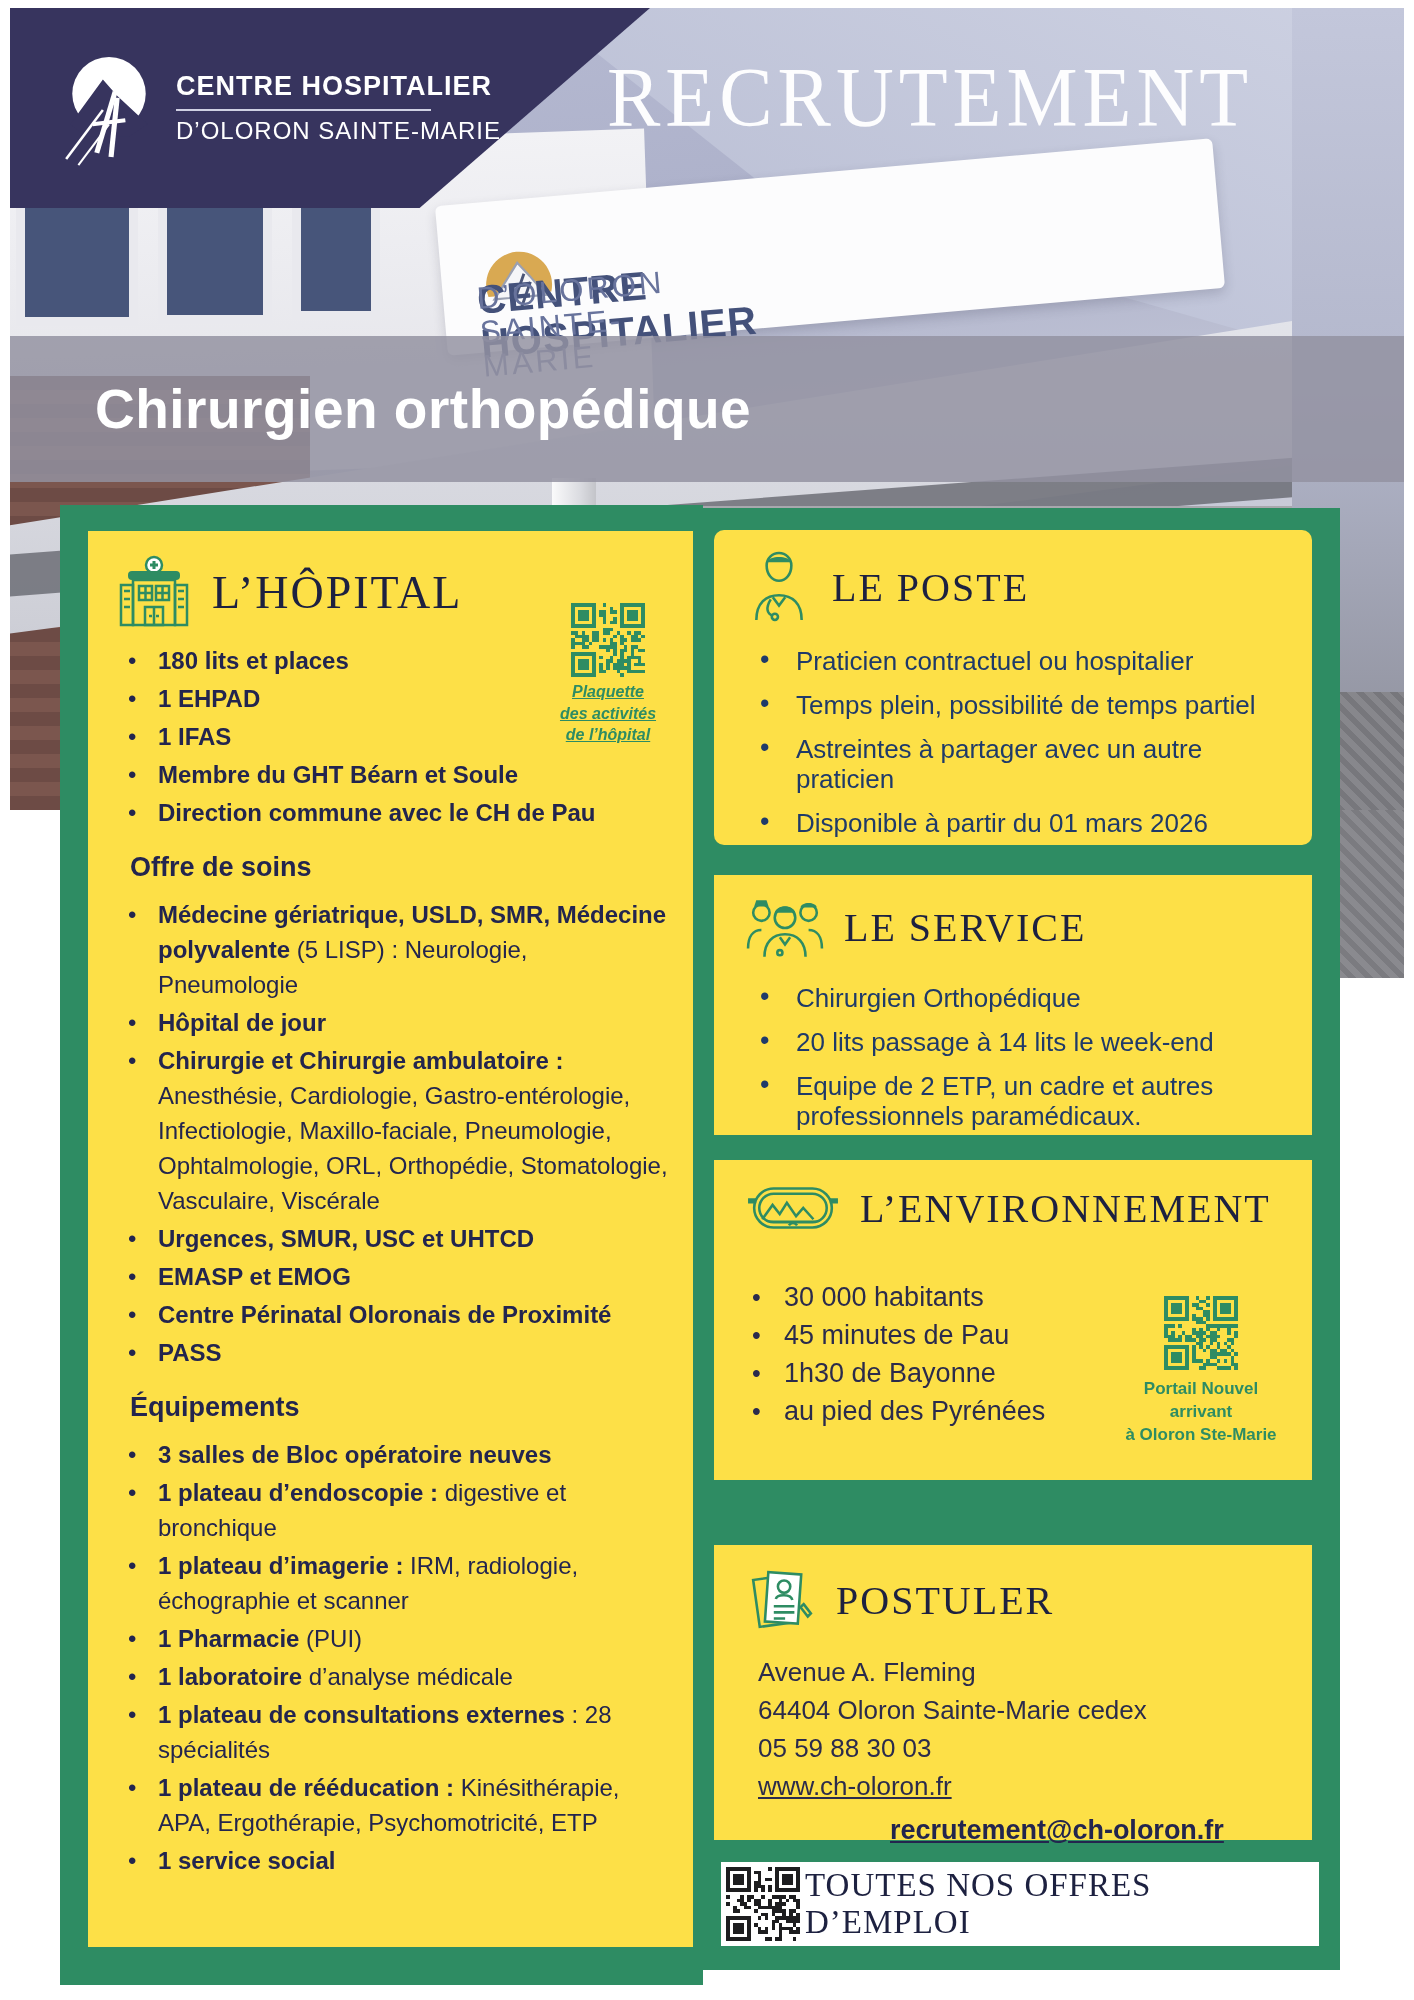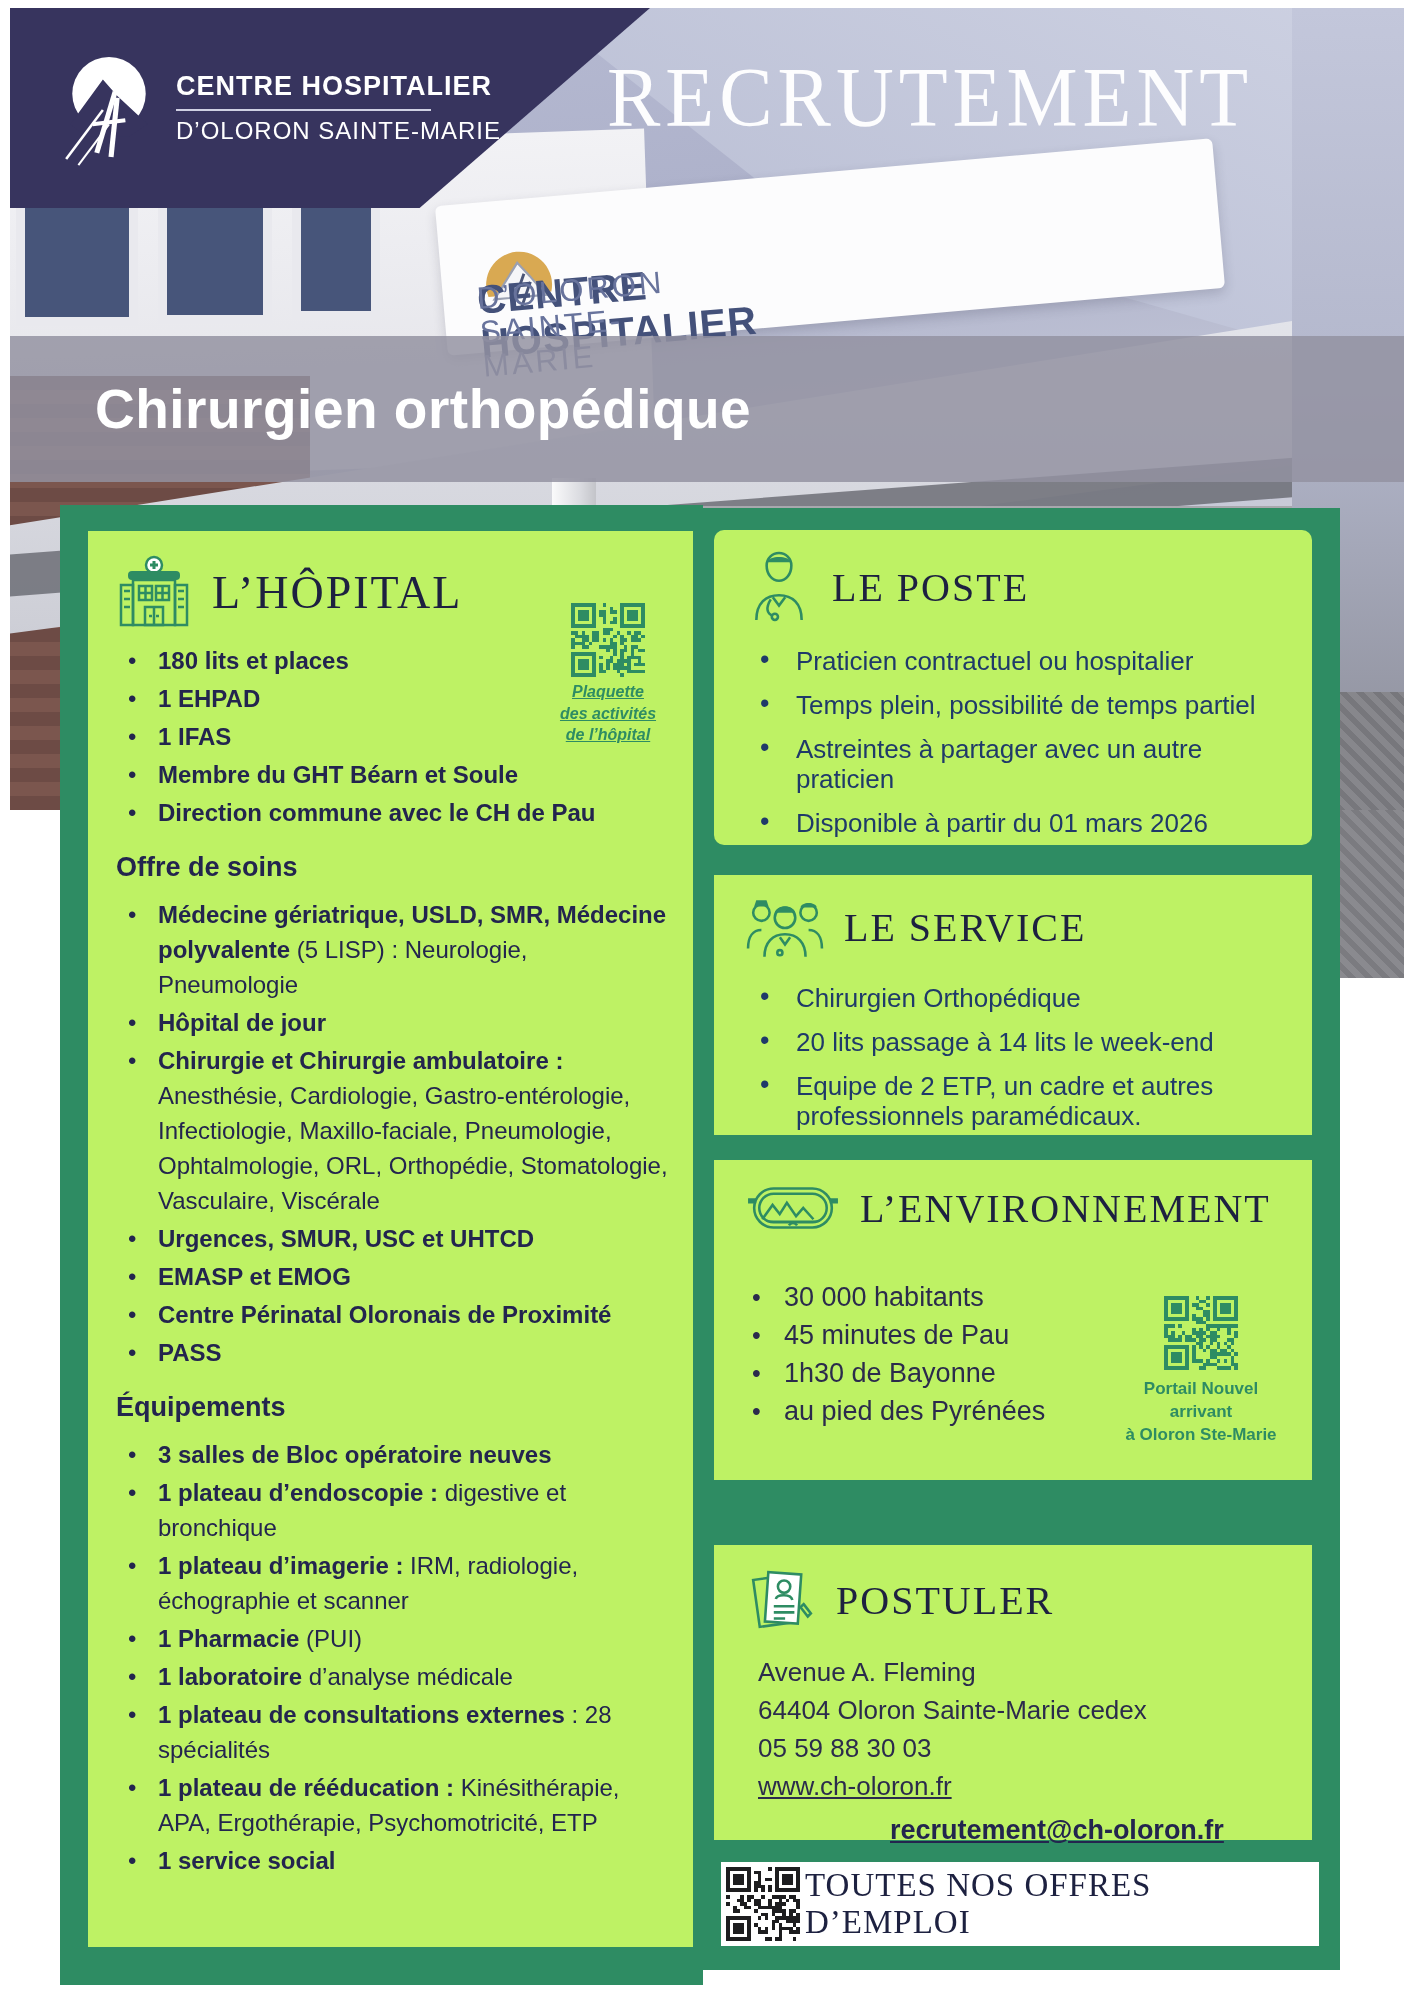--- a/index.html
+++ b/index.html
@@ -54,39 +54,39 @@
                font-family:"Liberation Serif",serif;font-size:80px;color:#fdfdfe;
                letter-spacing:5px;transform:scaleY(1.06);}
 
   .title-band{position:absolute;left:10px;top:336px;width:1394px;height:146px;
               background:rgba(147,145,161,0.84);display:flex;align-items:center;}
   .title-band h1{margin:0 0 0 85px;font-size:55px;font-weight:bold;color:#ffffff;letter-spacing:.5px;}
 
   
   .panel-left{position:absolute;left:60px;top:505px;width:643px;height:1480px;background:#2E8C63;}
   .panel-right{position:absolute;left:703px;top:508px;width:637px;height:1462px;background:#2E8C63;}
-  .card{position:absolute;background:#bef264;box-sizing:border-box;}
+  .card{position:absolute;background:#fde047;box-sizing:border-box;}
   .card-left{left:28px;top:26px;width:605px;height:1416px;padding:24px 22px 18px 26px;}
   .card-poste{left:11px;top:22px;width:598px;height:315px;padding:22px 26px;border-radius:10px;}
   .card-service{left:11px;top:367px;width:598px;height:260px;padding:20px 26px;}
   .card-env{left:11px;top:652px;width:598px;height:320px;padding:20px 26px;}
   .card-post{left:11px;top:1037px;width:598px;height:295px;padding:20px 26px;}
 
   .shead{display:flex;align-items:center;gap:18px;}
   .shead h2{margin:0;font-family:"Liberation Serif",serif;font-weight:normal;
             font-size:46px;color:#1D2140;letter-spacing:2px;}
   .rhead h2{font-size:40px;}
   .rhead{display:flex;align-items:center;gap:20px;margin-left:6px;}
 
   
   .blist{list-style:none;margin:14px 0 0 0;padding:0 0 0 14px;color:#23254E;}
   .blist li{position:relative;padding-left:30px;font-size:24px;line-height:35px;margin-bottom:3px;}
   .blist li::before{content:"\2022";position:absolute;left:0;top:0;font-size:24px;color:#23254E;}
   .blist .b{font-weight:bold;}
-  .card-left h3{margin:22px 0 8px 2px;font-size:27px;color:#23254E;}
+  .card-left h3{margin:22px 0 8px 16px;font-size:27px;color:#23254E;}
 
   .qr-block{text-align:center;}
   .qr-hop{position:absolute;right:24px;top:72px;width:122px;color:#2E8C63;font-style:italic;}
   .qr-block svg.qr{width:74px;height:74px;display:block;margin:0 auto;}
   .qr-cap{margin-top:4px;font-size:16px;font-weight:bold;color:#2E8C63;line-height:1.35;}
   .qr-cap span{display:block;text-decoration:underline;}
 
   
   .rlist{list-style:none;margin:24px 0 0 20px;padding:0;color:#1F3A69;}
   .rlist li{position:relative;padding-left:36px;font-size:26px;line-height:30px;margin-bottom:14px;max-width:500px;}

